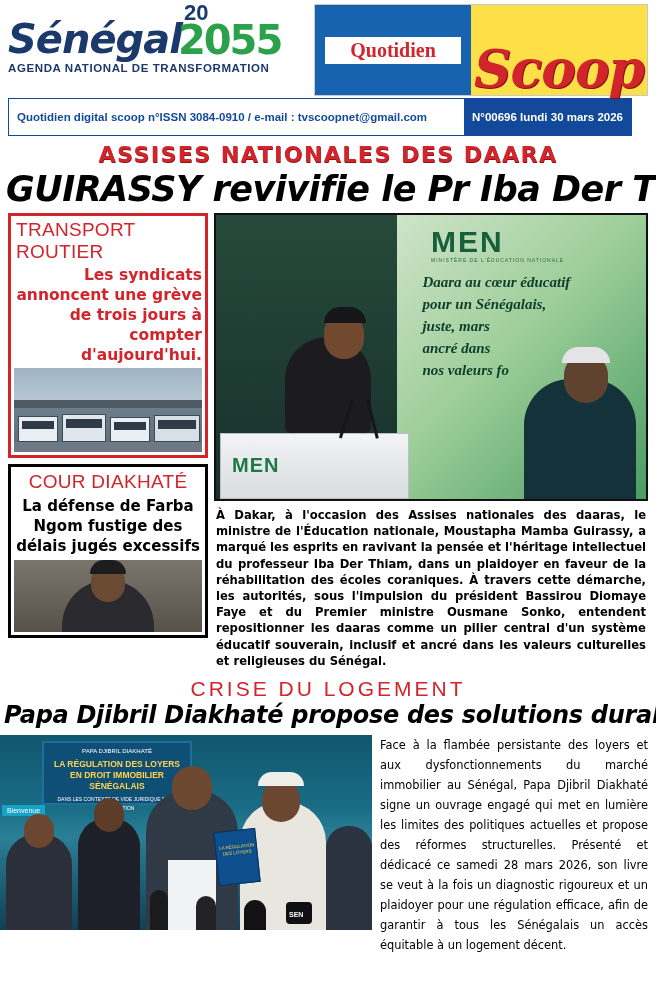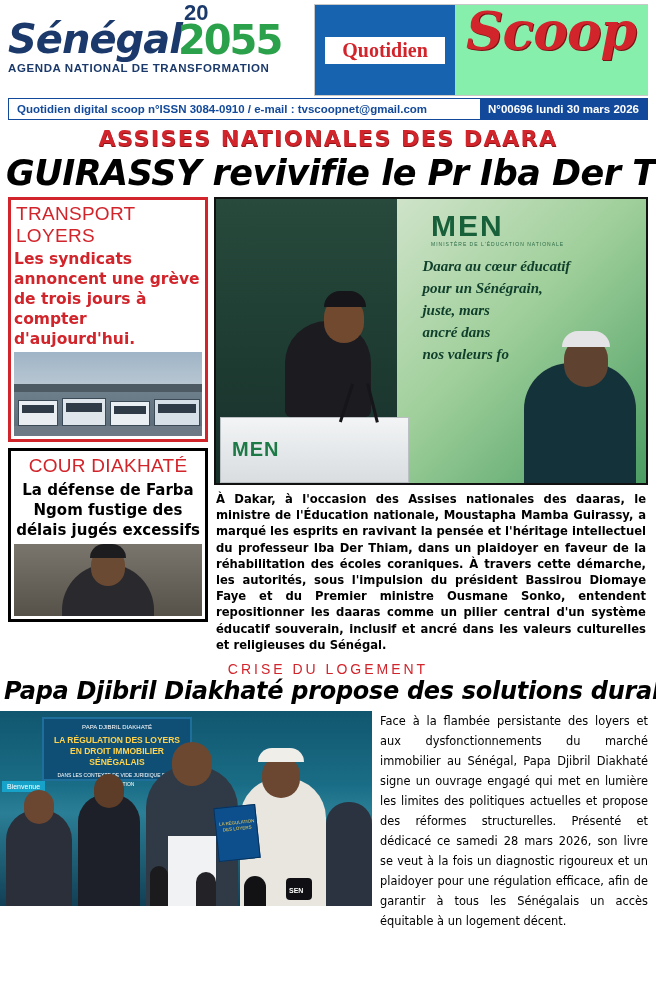--- a/index.html
+++ b/index.html
@@ -70,57 +70,57 @@
     border: 1px solid #c8c8c8;
     background: #fff;
   }
   .quotidien-box {
     background: #1763b0;
     color: #ffffff;
     display: flex;
     align-items: center;
     justify-content: center;
     padding: 0 10px;
-    width: 140px;
+    width: 156px;
   }
   .quotidien-inner {
     background: #ffffff;
     color: #d2242b;
     font-family: "Liberation Serif", serif;
     font-size: 20px;
     font-weight: bold;
     padding: 2px 8px;
     width: 100%;
     text-align: center;
   }
   .scoop-box {
     flex: 1;
     display: flex;
-    align-items: flex-start;
+    align-items: flex-end;
     justify-content: center;
-    background: #86efac;
+    background: #fde047;
   }
   .scoop-text {
     font-family: "DejaVu Serif", serif;
     font-weight: bold;
     font-style: italic;
     font-size: 52px;
     color: #d2242b;
     line-height: 52px;
     letter-spacing: -1px;
     text-shadow: 1px 1px 0 #7d1115;
   }
 
   
   .infobar {
-    margin: 2px 8px 0 8px;
+    margin: 2px 24px 0 8px;
     border: 1px solid #13499b;
     display: flex;
     align-items: stretch;
-    height: 22px;
+    height: 38px;
     background: #ffffff;
   }
   .infobar-left {
     flex: 1;
     color: #13499b;
     font-size: 11.5px;
     font-weight: bold;
     display: flex;
     align-items: center;
     padding-left: 8px;
@@ -179,21 +179,21 @@
     font-family: "Liberation Sans", sans-serif;
     font-size: 19px;
     letter-spacing: 0.3px;
     padding-left: 2px;
   }
   .box-sub-red {
     color: #d2242b;
     font-family: "DejaVu Sans", sans-serif;
     font-weight: bold;
     font-size: 15.5px;
-    text-align: left;
+    text-align: right;
     line-height: 20px;
     padding: 2px 0 3px 0;
   }
   .photo {
     width: 100%;
     display: block;
     position: relative;
     overflow: hidden;
   }
   .photo-buses { height: 84px; background: linear-gradient(#8fa4b8 0%, #8fa4b8 46%, #6e7f8c 46%, #5b6a76 100%); position: relative; }
@@ -240,21 +240,21 @@
     color: #000;
     padding: 6px 2px 0 2px;
   }
 
   
   .section2 { margin-top: 8px; }
   .kicker2 {
     text-align: center;
     color: #d2242b;
     font-family: "Liberation Sans", sans-serif;
-    font-size: 14px;
+    font-size: 21px;
     letter-spacing: 3px;
   }
   .headline2 {
     text-align: center;
     font-family: "DejaVu Sans", sans-serif;
     font-weight: bold;
     font-style: italic;
     font-size: 24px;
     color: #000;
     line-height: 28px;
@@ -309,21 +309,21 @@
 </div>
 
 <div class="kicker">ASSISES NATIONALES DES DAARA</div>
 <div class="headline">GUIRASSY revivifie le Pr Iba Der THIAM</div>
 
 <div class="main-grid">
 
   <div class="col-left">
 
     <div class="box-red">
-      <div class="box-title-red">TRANSPORT LOYERS</div>
+      <div class="box-title-red">TRANSPORT ROUTIER</div>
       <div class="box-sub-red">Les syndicats annoncent une grève de trois jours à compter d'aujourd'hui.</div>
       <div class="photo photo-buses">
         <div style="position:absolute;left:0;right:0;top:0;height:40%;background:linear-gradient(#9fb4c6,#b9c7d2);"></div>
         <div style="position:absolute;left:0;right:0;top:38%;height:10%;background:#4e5a63;"></div>
         <div class="bus" style="left:4px;width:40px;height:26px;">
             <div class="bus-win" style="left:3px;top:4px;width:32px;height:8px;"></div>
           </div>
         <div class="bus" style="left:48px;width:44px;height:28px;background:#dfe7ec;">
             <div class="bus-win" style="left:3px;top:4px;width:36px;height:9px;"></div>
           </div>
@@ -353,21 +353,21 @@
     <div class="photo-main">
 
       <div style="position:absolute;left:42%;right:0;top:0;bottom:0;background:linear-gradient(135deg,#cfe3c9 0%,#9fcf9a 45%,#4a9c63 100%);"></div>
       <div style="position:absolute;left:0;width:42%;top:0;bottom:0;background:linear-gradient(#274a3c,#17302a);"></div>
 
       <div style="position:absolute;left:50%;top:10px;font-family:'Liberation Sans',sans-serif;font-weight:bold;font-size:30px;color:#18603a;letter-spacing:2px;">MEN</div>
       <div style="position:absolute;left:50%;top:42px;font-size:5px;color:#2c6b46;letter-spacing:1px;">MINISTÈRE DE L'ÉDUCATION NATIONALE</div>
 
       <div style="position:absolute;left:48%;top:56px;right:4px;font-family:'Liberation Serif',serif;font-style:italic;font-weight:bold;font-size:15px;line-height:22px;color:#10402c;">
         <div>Daara au cœur éducatif</div>
-        <div>pour un Sénégrain,</div>
+        <div>pour un Sénégalais,</div>
         <div>juste, mars</div>
         <div>ancré dans</div>
         <div>nos valeurs fo</div>
       </div>
 
       <div style="position:absolute;left:16%;bottom:66px;width:86px;height:96px;background:#1b1b20;border-radius:42px 42px 6px 6px;"></div>
       <div style="position:absolute;left:25%;bottom:140px;width:40px;height:46px;background:#70492f;border-radius:20px;"></div>
       <div style="position:absolute;left:25%;bottom:176px;width:42px;height:16px;background:#15151a;border-radius:21px 21px 0 0;"></div>
 
       <div style="position:absolute;left:4px;bottom:0;width:44%;height:66px;background:linear-gradient(#f2f4f5,#d9dde0);border:1px solid #b9bfc3;"></div>

